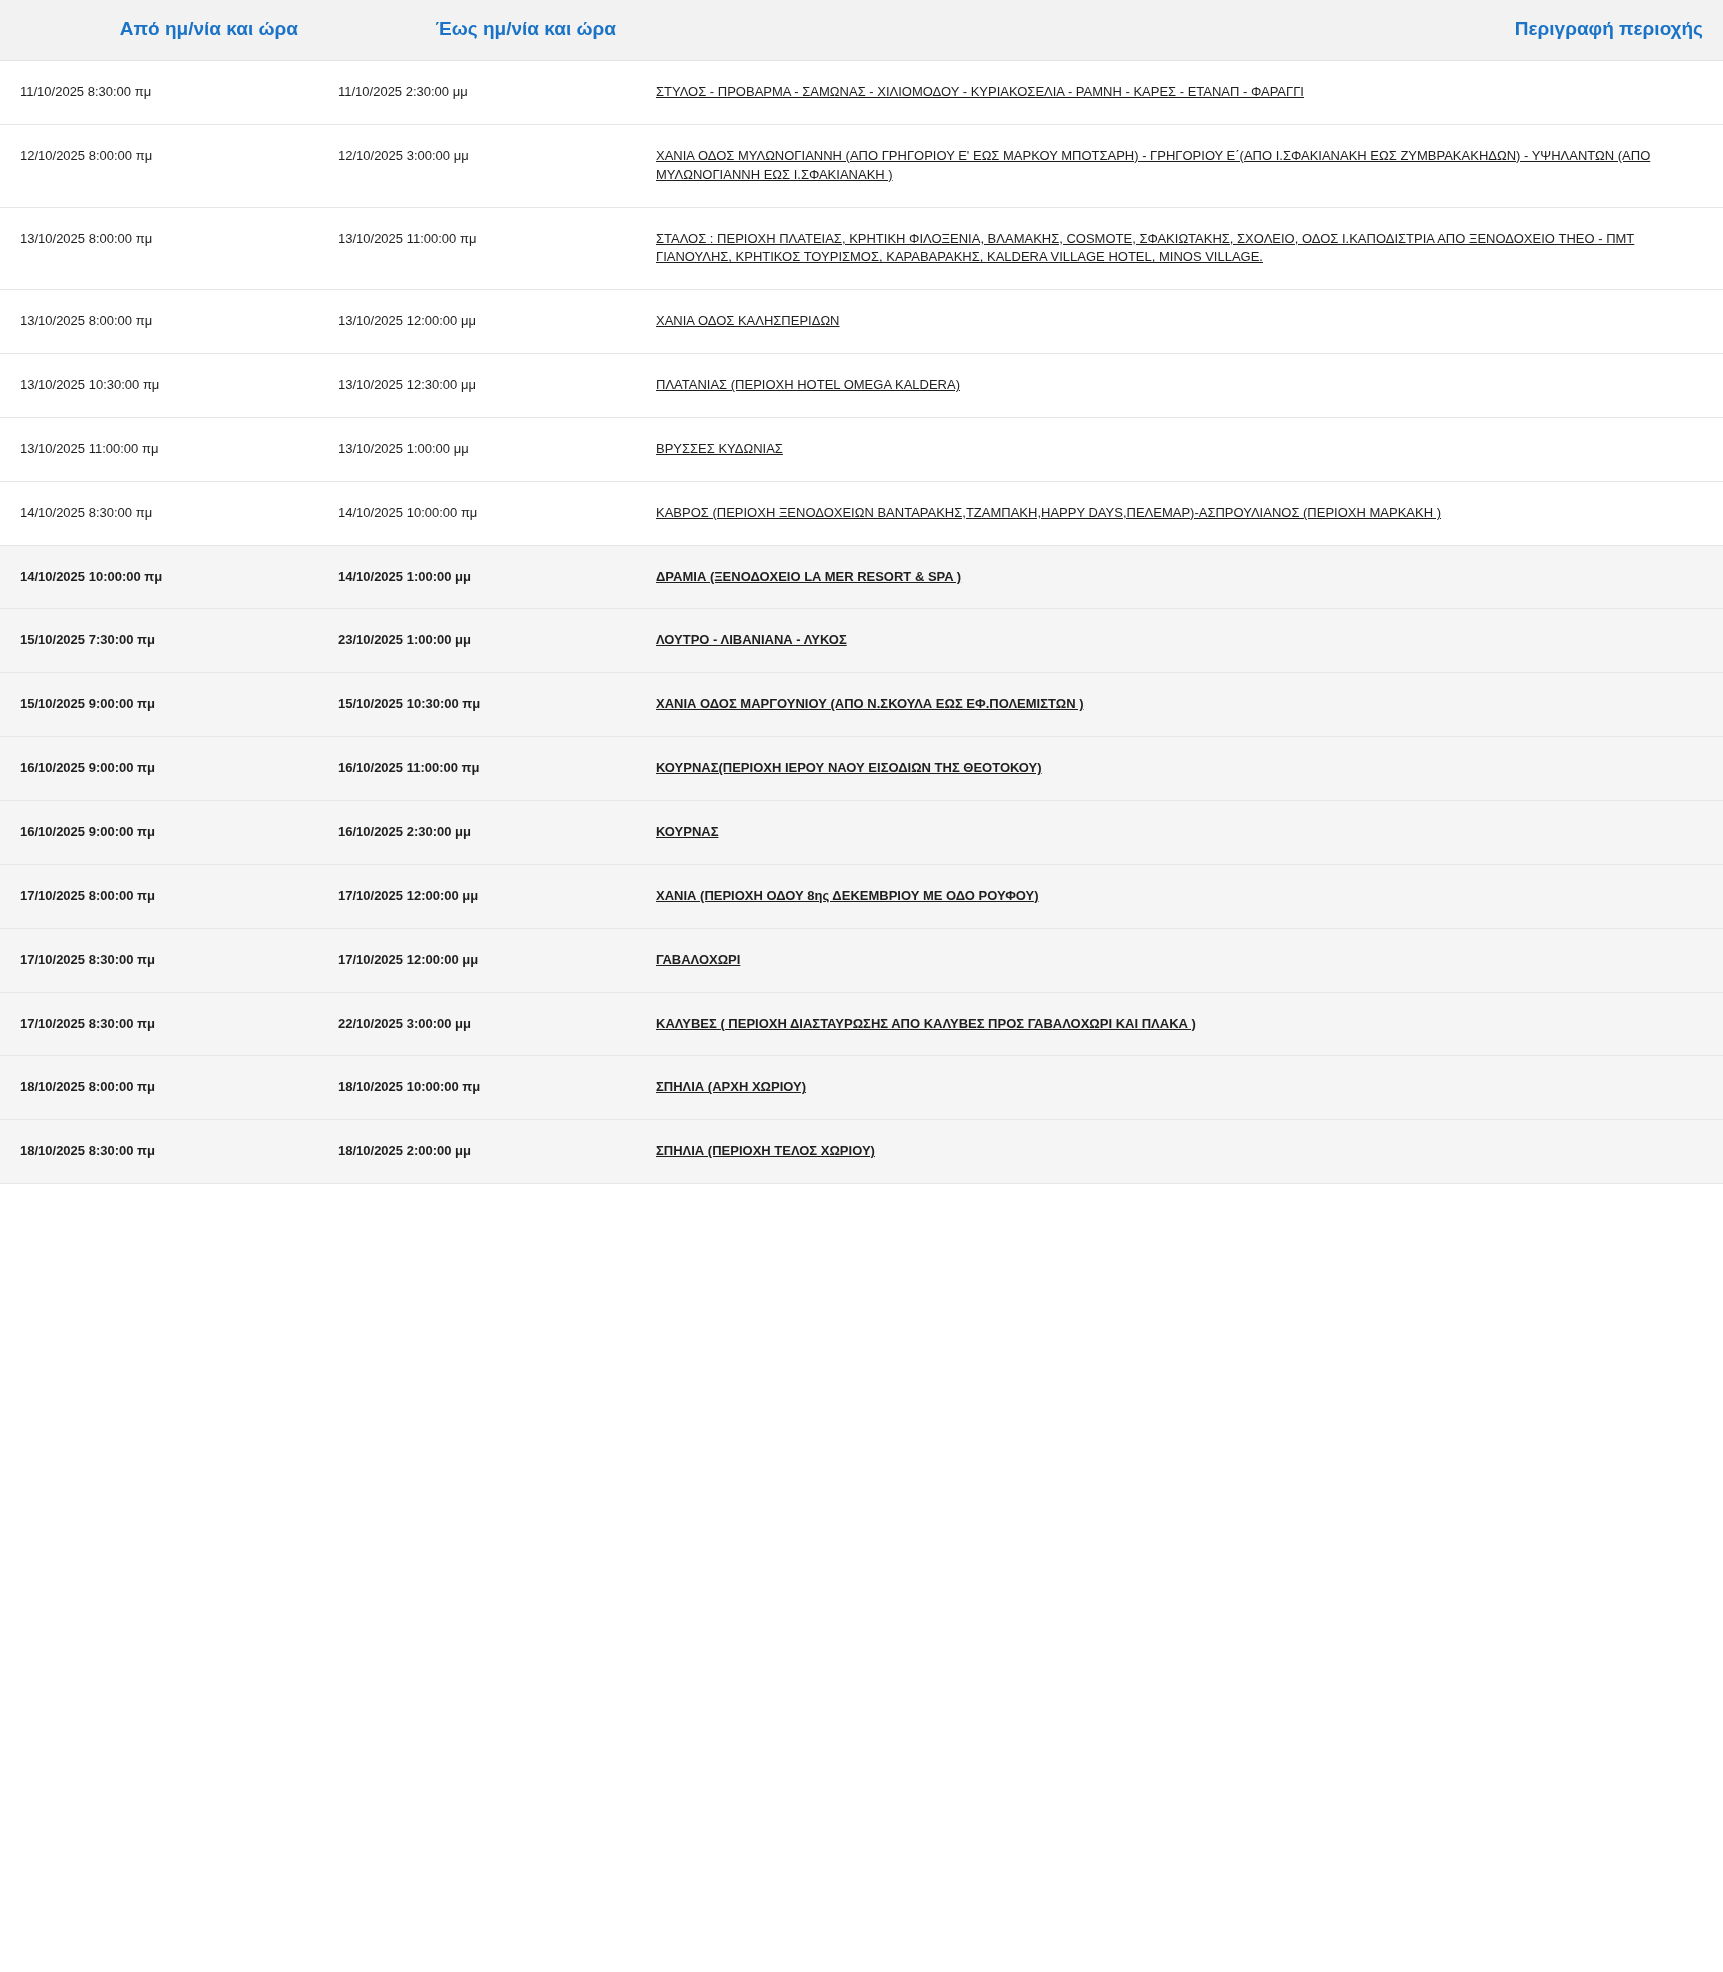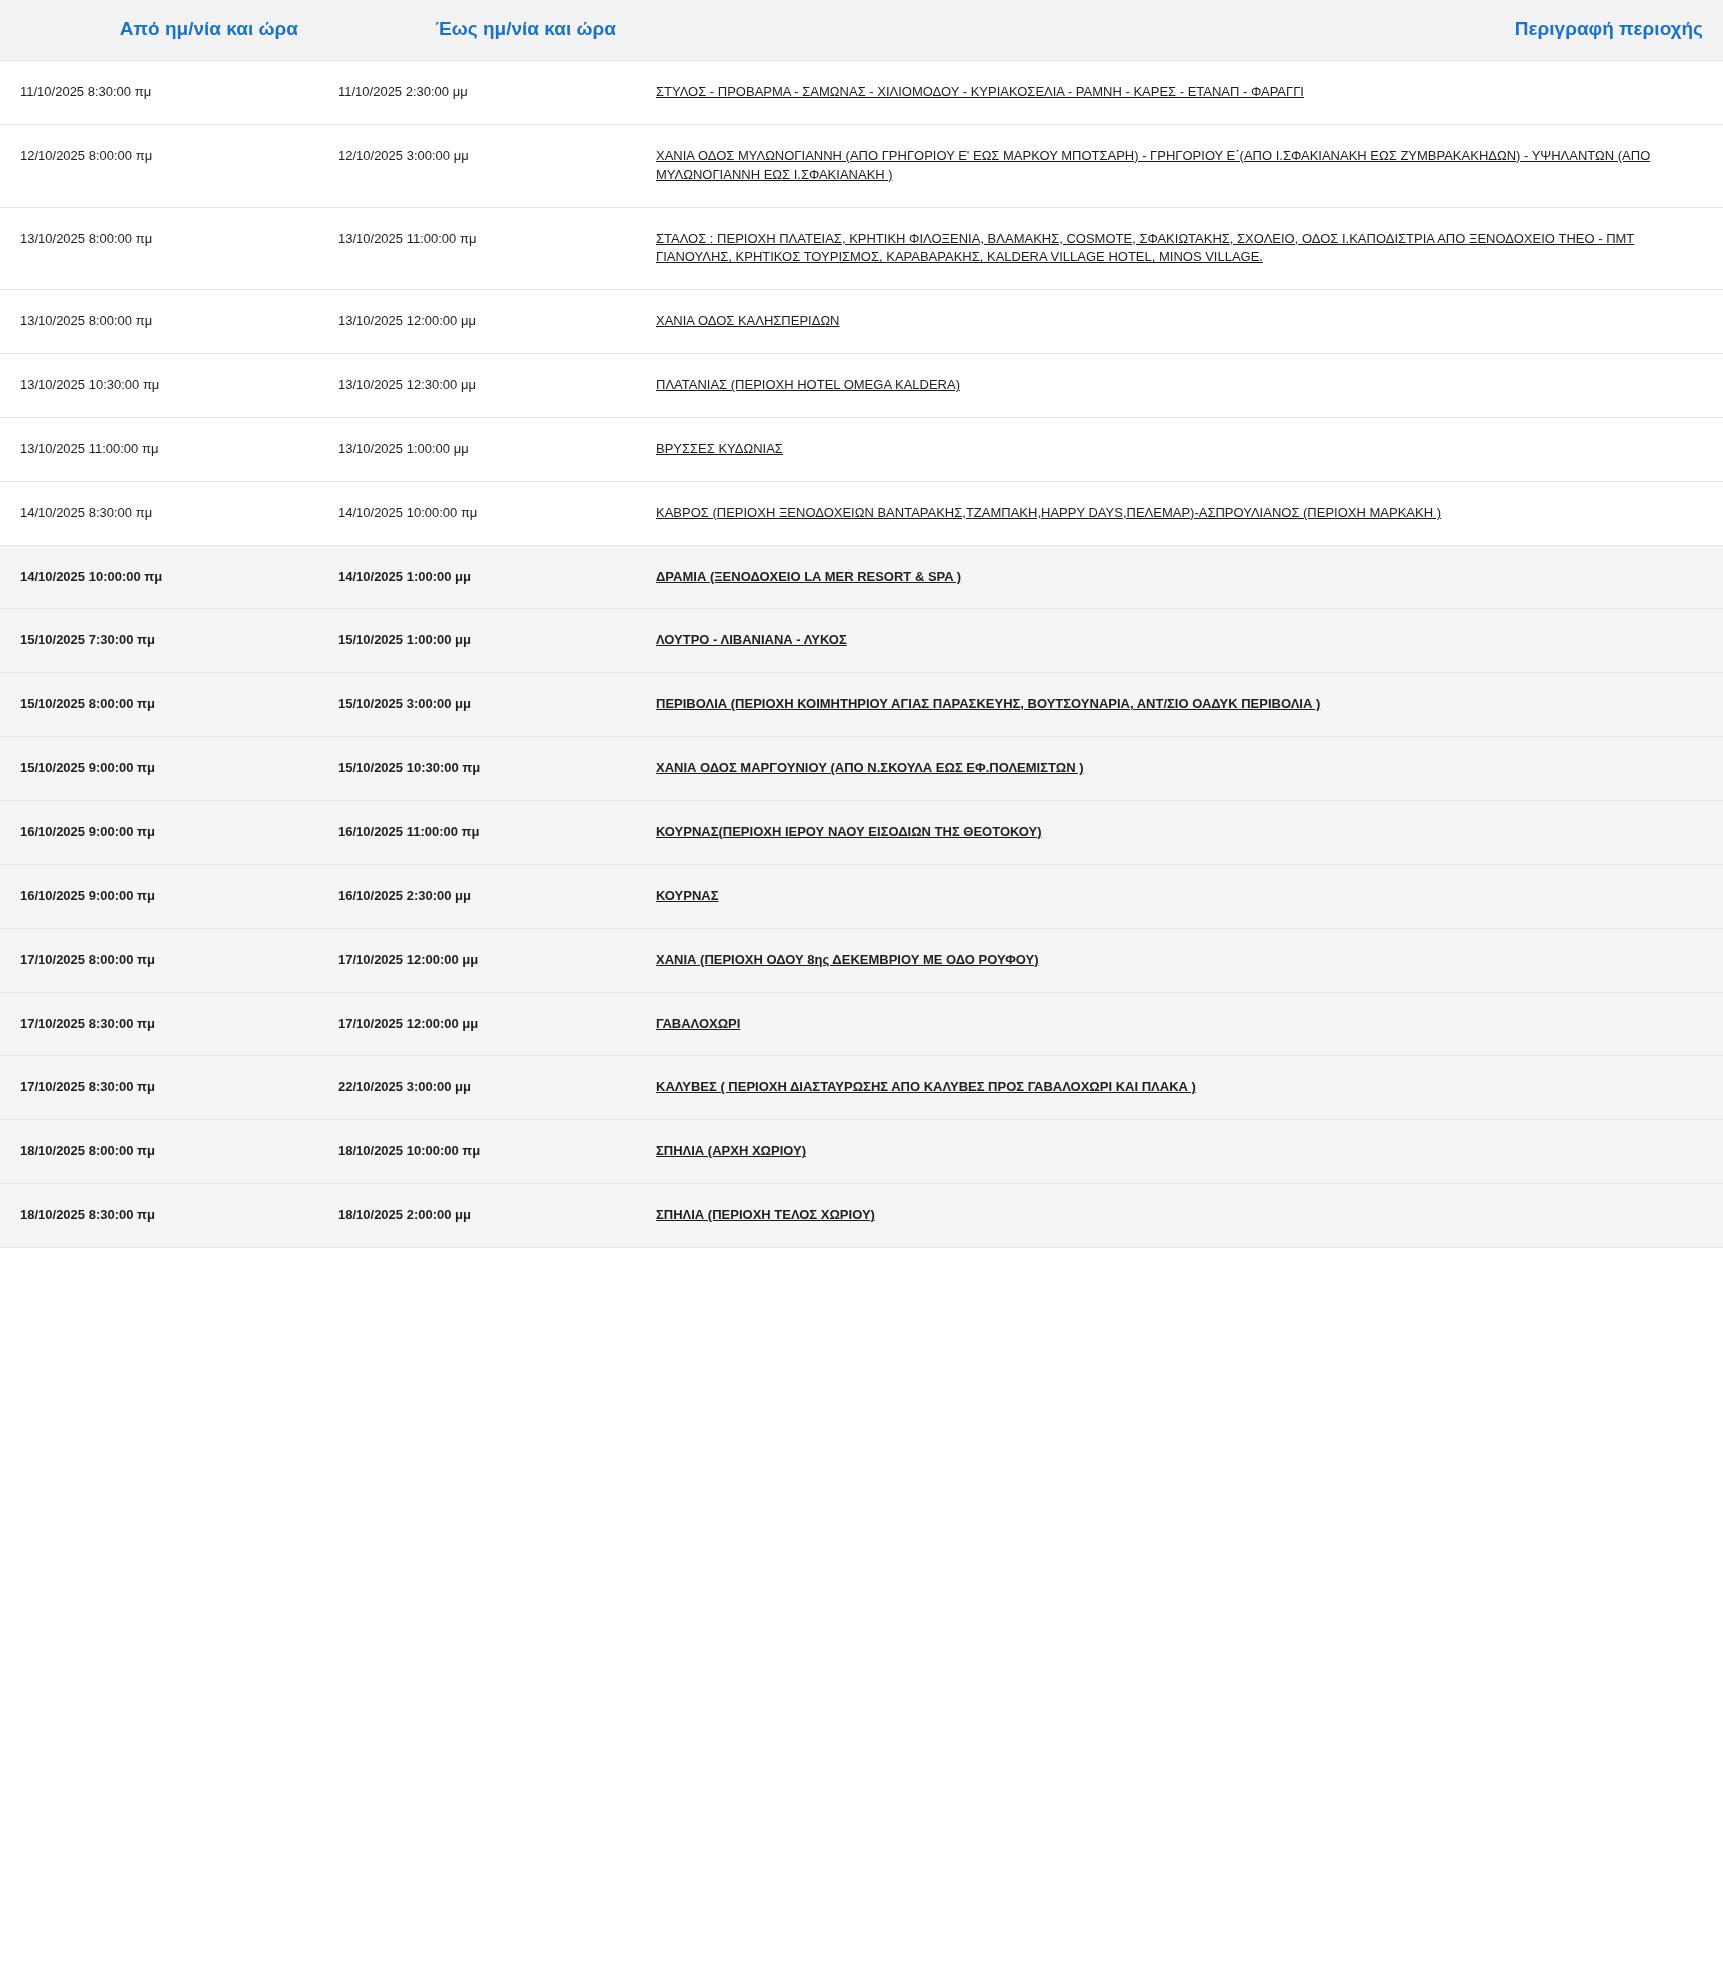--- a/index.html
+++ b/index.html
@@ -108,27 +108,22 @@
         <td class="cell-date">14/10/2025 10:00:00 πμ</td>
         <td class="cell-desc">ΚΑΒΡΟΣ (ΠΕΡΙΟΧΗ ΞΕΝΟΔΟΧΕΙΩΝ ΒΑΝΤΑΡΑΚΗΣ,ΤΖΑΜΠΑΚΗ,HAPPY DAYS,ΠΕΛΕΜΑΡ)-ΑΣΠΡΟΥΛΙΑΝΟΣ (ΠΕΡΙΟΧΗ ΜΑΡΚΑΚΗ )</td>
       </tr>
       <tr class="row-bold">
         <td class="cell-date">14/10/2025 10:00:00 πμ</td>
         <td class="cell-date">14/10/2025 1:00:00 μμ</td>
         <td class="cell-desc">ΔΡΑΜΙΑ (ΞΕΝΟΔΟΧΕΙΟ LA MER RESORT &amp; SPA )</td>
       </tr>
       <tr class="row-bold">
         <td class="cell-date">15/10/2025 7:30:00 πμ</td>
-        <td class="cell-date">15/10/2025 1:00:00 μμ</td>
+        <td class="cell-date">23/10/2025 1:00:00 μμ</td>
         <td class="cell-desc">ΛΟΥΤΡΟ - ΛΙΒΑΝΙΑΝΑ - ΛΥΚΟΣ</td>
-      </tr>
-      <tr class="row-bold">
-        <td class="cell-date">15/10/2025 8:00:00 πμ</td>
-        <td class="cell-date">15/10/2025 3:00:00 μμ</td>
-        <td class="cell-desc">ΠΕΡΙΒΟΛΙΑ (ΠΕΡΙΟΧΗ ΚΟΙΜΗΤΗΡΙΟΥ ΑΓΙΑΣ ΠΑΡΑΣΚΕΥΗΣ, ΒΟΥΤΣΟΥΝΑΡΙΑ, ΑΝΤ/ΣΙΟ ΟΑΔΥΚ ΠΕΡΙΒΟΛΙΑ )</td>
       </tr>
       <tr class="row-bold">
         <td class="cell-date">15/10/2025 9:00:00 πμ</td>
         <td class="cell-date">15/10/2025 10:30:00 πμ</td>
         <td class="cell-desc">ΧΑΝΙΑ ΟΔΟΣ ΜΑΡΓΟΥΝΙΟΥ (ΑΠΟ Ν.ΣΚΟΥΛΑ ΕΩΣ ΕΦ.ΠΟΛΕΜΙΣΤΩΝ )</td>
       </tr>
       <tr class="row-bold">
         <td class="cell-date">16/10/2025 9:00:00 πμ</td>
         <td class="cell-date">16/10/2025 11:00:00 πμ</td>
         <td class="cell-desc">ΚΟΥΡΝΑΣ(ΠΕΡΙΟΧΗ ΙΕΡΟΥ ΝΑΟΥ ΕΙΣΟΔΙΩΝ ΤΗΣ ΘΕΟΤΟΚΟΥ)</td>

